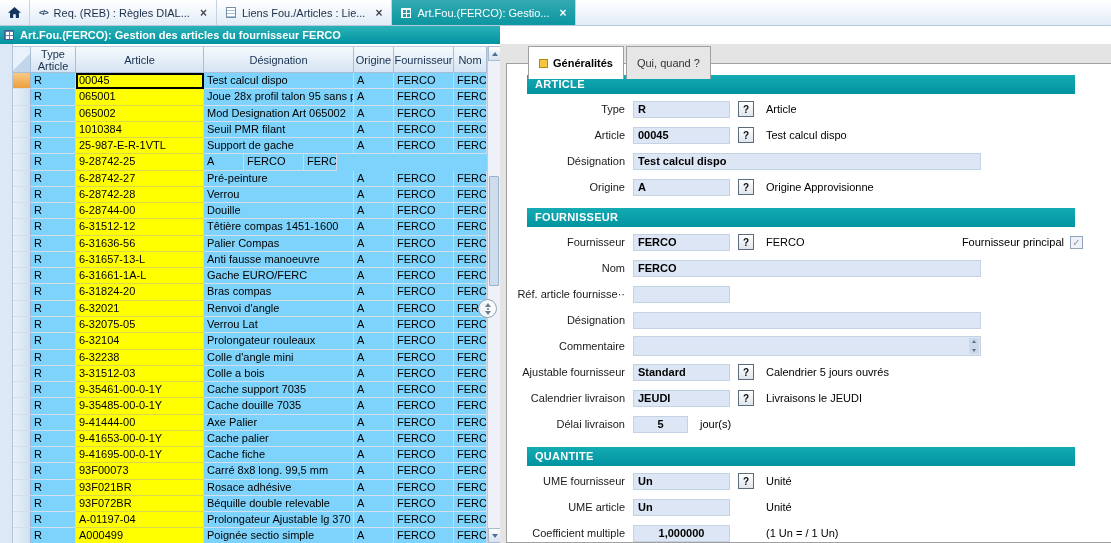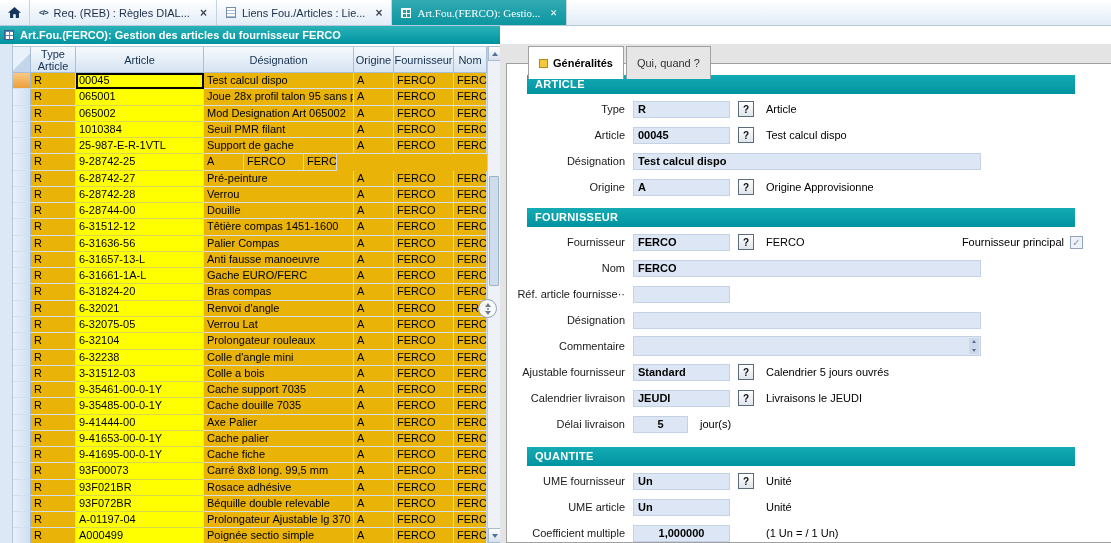--- a/index.html
+++ b/index.html
@@ -11,21 +11,21 @@
 
   
   .tabbar { position:absolute; left:0; top:0; width:1111px; height:26px;
     background:linear-gradient(#ffffff,#e2ecf7); border-bottom:1px solid #b9c9dc;
     display:flex; align-items:stretch; }
   .homebtn { width:30px; display:flex; align-items:center; justify-content:center;
     border-right:1px solid #c6d2e0; cursor:pointer; }
   .apptab { display:flex; align-items:center; gap:6px; padding:0 9px;
     border-right:1px solid #c6d2e0; color:#1c2e4a; white-space:nowrap; cursor:pointer; }
   .apptab .closex { font-size:12px; font-weight:bold; color:#445; margin-left:4px; line-height:1; }
-  .apptab.active { background:linear-gradient(#33aab2,#0b96a0); color:#fff;font-family:Liberation Serif, serif; }
+  .apptab.active { background:linear-gradient(#33aab2,#0b96a0); color:#fff; }
   .apptab.active .closex { color:#fff; }
   .codeicon { font-size:8px; font-weight:bold; color:#17365d; letter-spacing:-1px; }
   .linkicon { width:10px; height:11px; border:1px solid #7a8ca0; background:
     linear-gradient(#fff 0 2px, #9fc0e0 2px 3px, #fff 3px 5px, #9fc0e0 5px 6px, #fff 6px 8px, #9fc0e0 8px 9px, #fff 9px); }
   .gridicon { width:10px; height:10px; border:1px solid #fff;
     background-image:linear-gradient(rgba(255,255,255,.95) 1px, transparent 1px),
                      linear-gradient(90deg, rgba(255,255,255,.95) 1px, transparent 1px);
     background-size:4px 4px; }
 
   
@@ -36,21 +36,21 @@
     background-image:linear-gradient(#5b84b4 1px, transparent 1px),
                      linear-gradient(90deg,#5b84b4 1px, transparent 1px);
     background-size:4px 4px; flex:0 0 auto; }
 
   
   .lstrip { position:absolute; left:0; top:44px; width:13px; height:499px;
     background:#dce8f5; border-right:1px solid #b0c4da; }
 
   
   .grid { position:absolute; left:13px; top:46px; width:474px; height:497px; overflow:hidden;
-    border-top:1px solid #b9c9dc; background:#eab308; }
+    border-top:1px solid #b9c9dc; background:#7dd3fc; }
   .thead { display:flex; height:26px; }
   .h { background:linear-gradient(#f6fafd,#d5e3f3); border-right:1px solid #a9bdd4;
     border-bottom:1px solid #a9bdd4; color:#16304f; display:flex; align-items:center;
     justify-content:center; text-align:center; overflow:hidden; line-height:12px; }
   .h.corner { width:18px; background:linear-gradient(135deg,#e9f1fa 55%,#c2d5ea 55%); }
   .h.type { width:45px; white-space:normal; }
   .h.article { width:128px; }
   .h.desig { width:150px; }
   .h.orig { width:40px; }
   .h.fourn { width:60px; }

